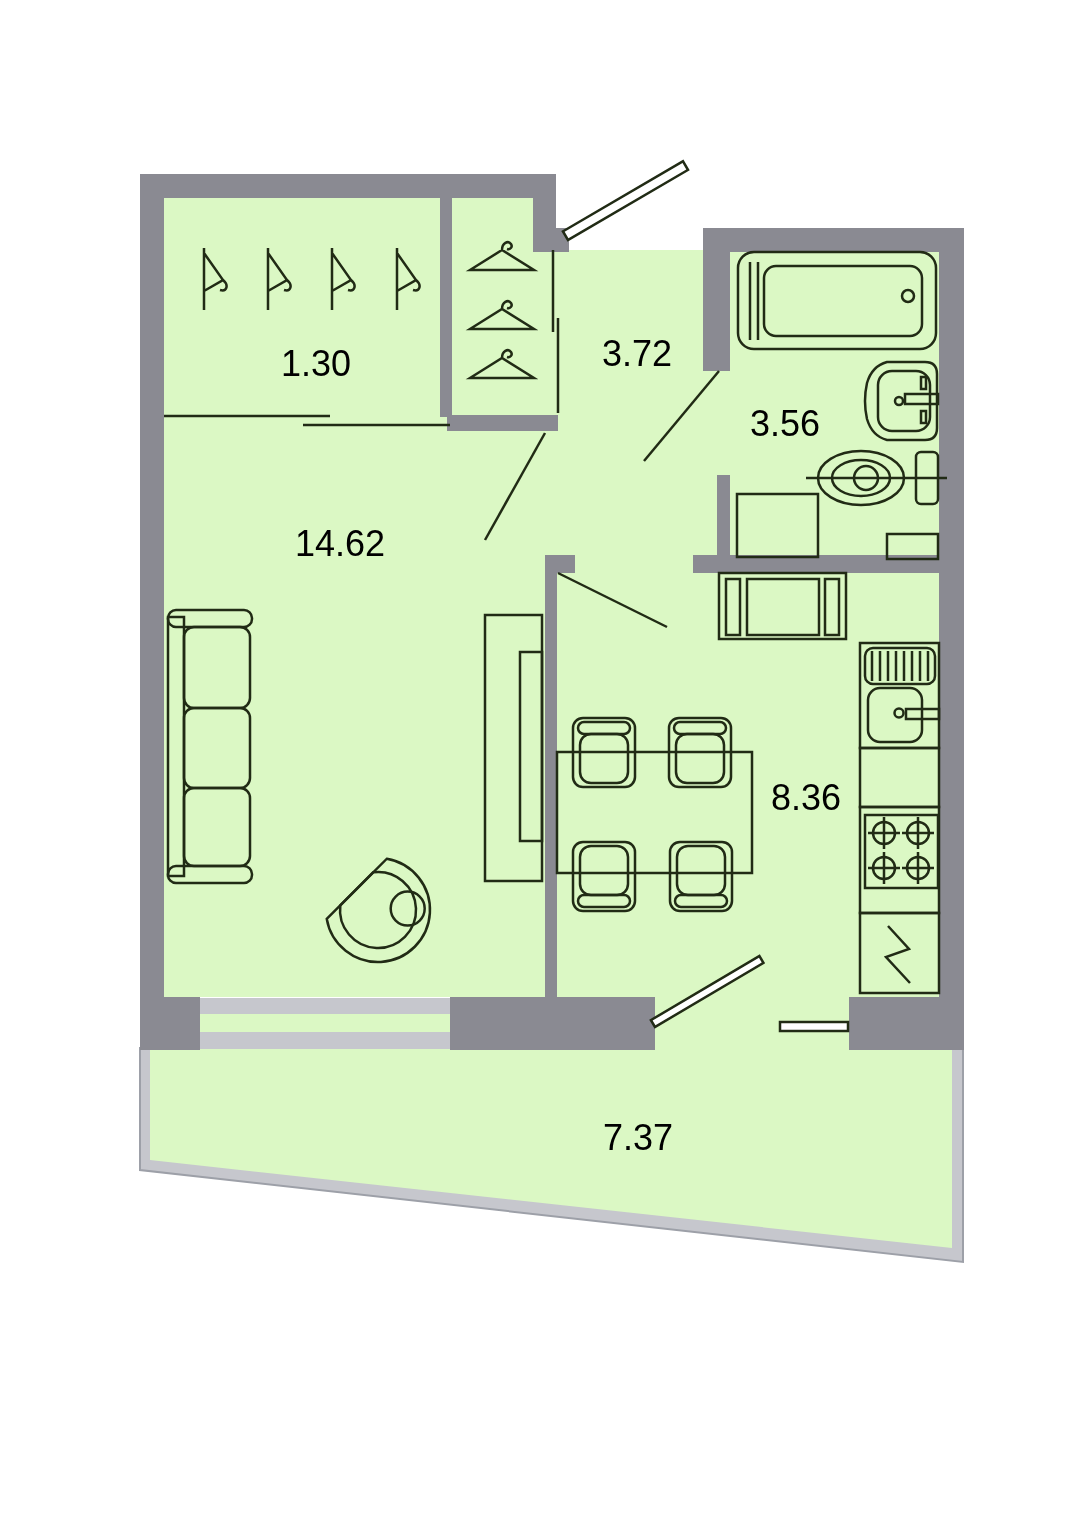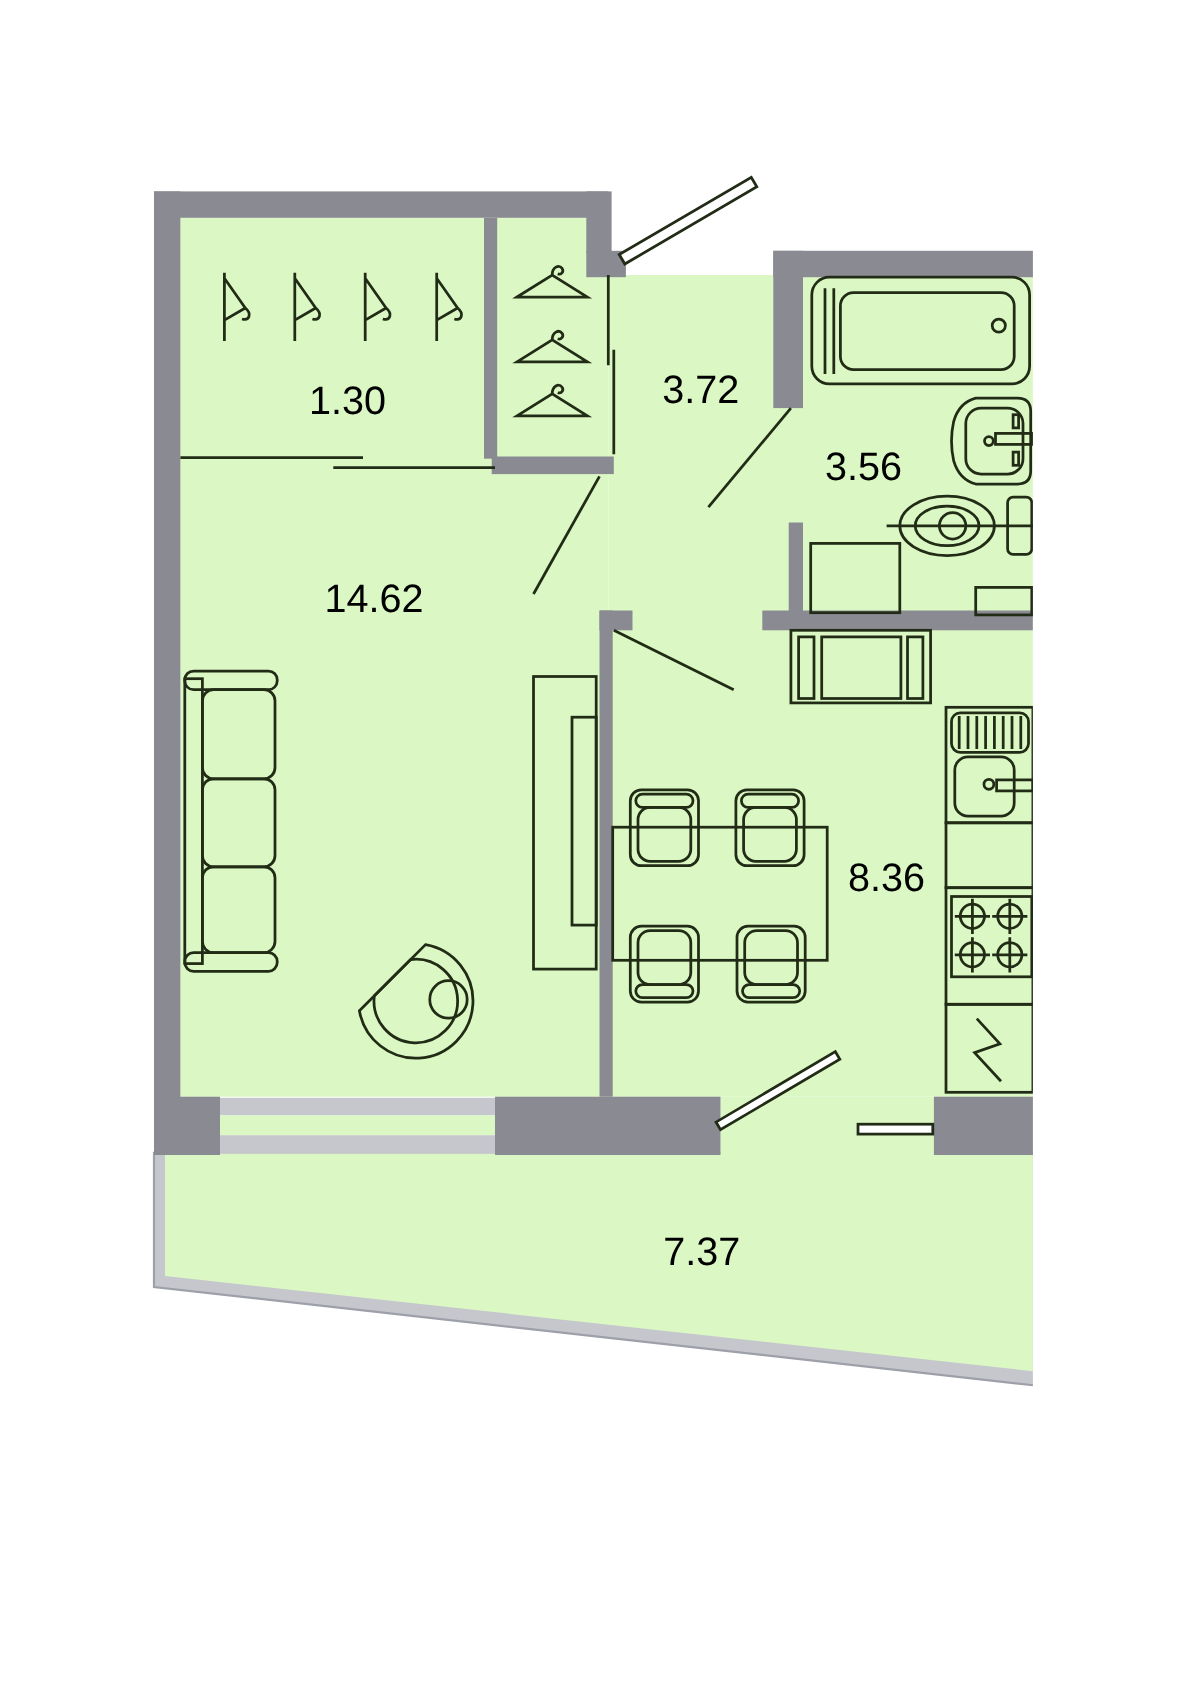--- a/index.html
+++ b/index.html
@@ -1,16 +1,16 @@
 <!DOCTYPE html>
 <html><head>
 <meta charset="utf-8">
 <style>
   html,body{margin:0;padding:0;background:#ffffff;}
-  .stage{position:relative;width:939px;height:1536px;background:#ffffff;overflow:hidden;
+  .stage{position:relative;width:1085px;height:1536px;background:#ffffff;overflow:hidden;
          font-family:"Liberation Sans", sans-serif;}
   svg{display:block;}
   text.room-label{font-family:"Liberation Sans", sans-serif;font-size:36px;fill:#000;}
 </style>
 </head>
 <body>
 
 <div class="stage">
 <svg width="1085" height="1536" viewBox="0 0 1085 1536">
 

